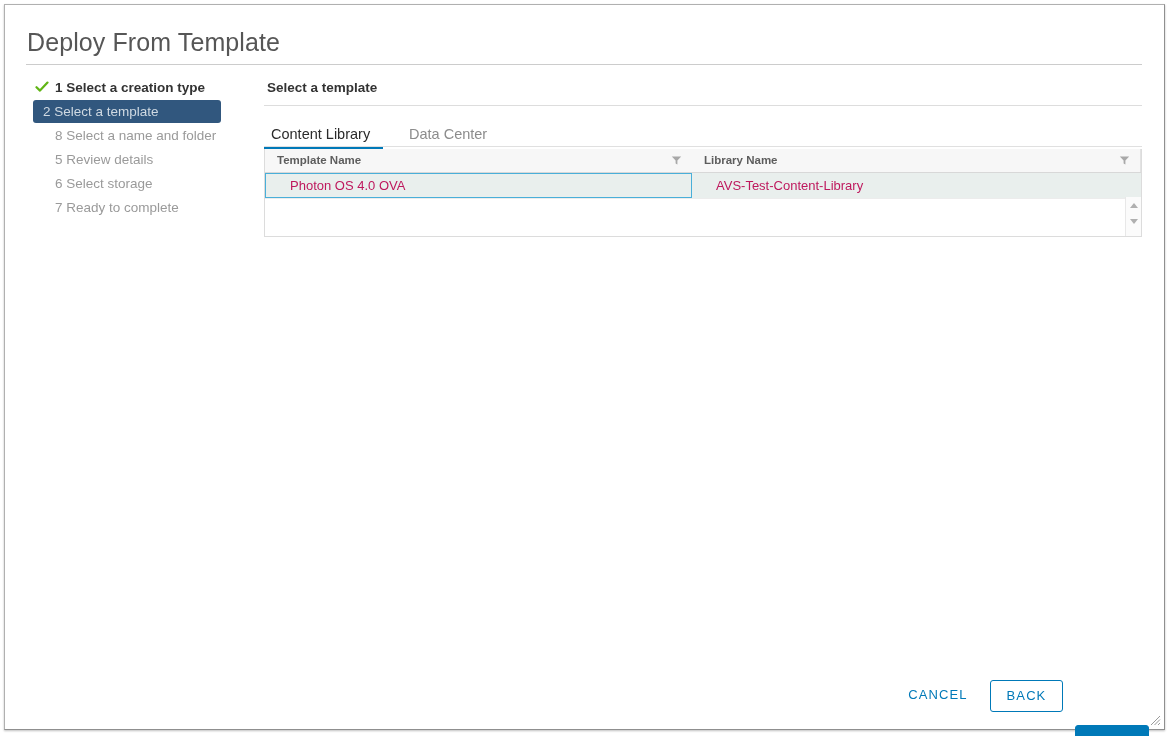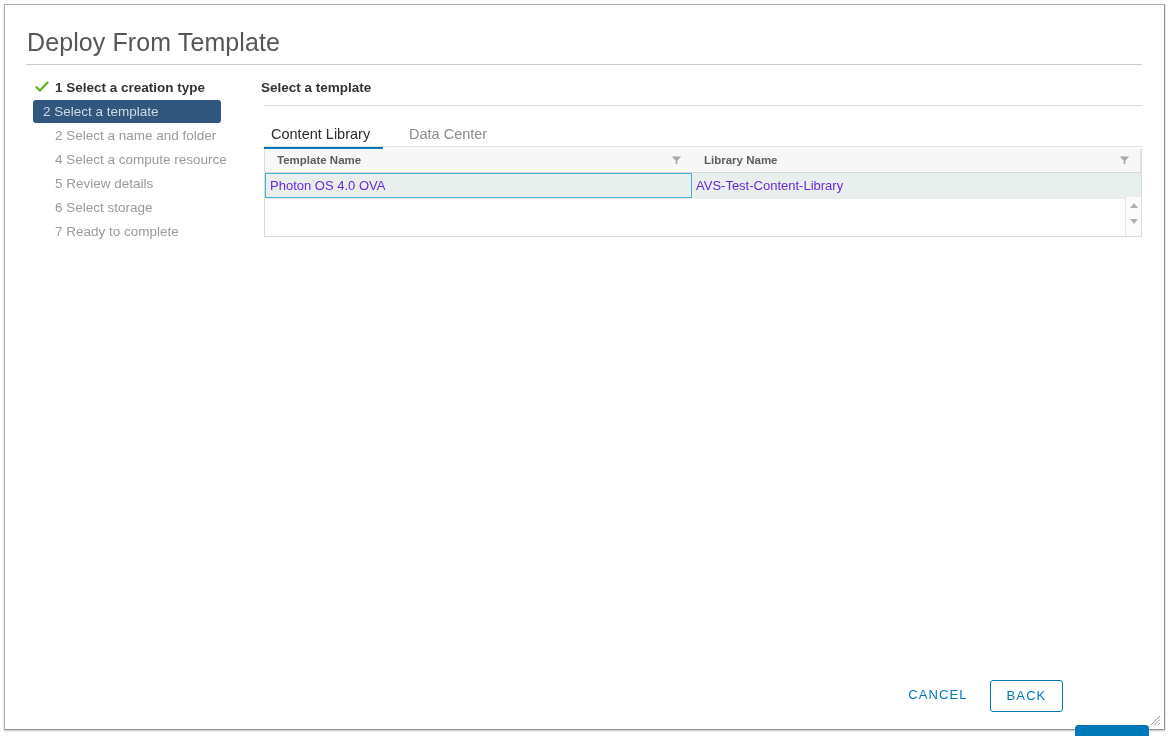--- a/index.html
+++ b/index.html
@@ -85,21 +85,21 @@
     left: 2px;
     top: 4px;
     width: 14px;
     height: 14px;
     display: block;
   }
 
   
   .pane-heading {
     position: absolute;
-    left: 256px;
+    left: 262px;
     top: 75px;
     font-size: 13.5px;
     font-weight: bold;
     color: #333333;
     white-space: nowrap;
   }
   .pane-rule {
     position: absolute;
     left: 259px;
     top: 100px;
@@ -209,22 +209,22 @@
   .row.selected .cell {
     background: #e9efed;
   }
   .cell {
     position: absolute;
     top: 0;
     height: 25px;
     box-sizing: border-box;
     line-height: 25px;
     font-size: 13px;
-    color: #6d28d9;
-    padding-left: 4px;
+    color: #be185d;
+    padding-left: 24px;
     white-space: nowrap;
     overflow: hidden;
   }
   .row.selected .cell.col-a {
     border: 1px solid #49afd9;
     line-height: 23px;
   }
   .row-blank {
     position: absolute;
     left: 0;
@@ -347,26 +347,23 @@
         <path d="M1.5 7.2 L5 10.6 L12.5 2.6" stroke="#60b515" stroke-width="2.2" fill="none" stroke-linecap="round" stroke-linejoin="round"></path>
       </svg>
       <span>1 Select a creation type</span>
     </div>
 
     <div class="step active">
       <span>2 Select a template</span>
     </div>
 
     <div class="step">
-      <span>2 Select a name and folder</span>
-    </div>
-
-    <div class="step">
-      <span>4 Select a compute resource</span>
-    </div>
+      <span>8 Select a name and folder</span>
+    </div>
+
 
     <div class="step">
       <span>5 Review details</span>
     </div>
 
     <div class="step">
       <span>6 Select storage</span>
     </div>
 
     <div class="step">

